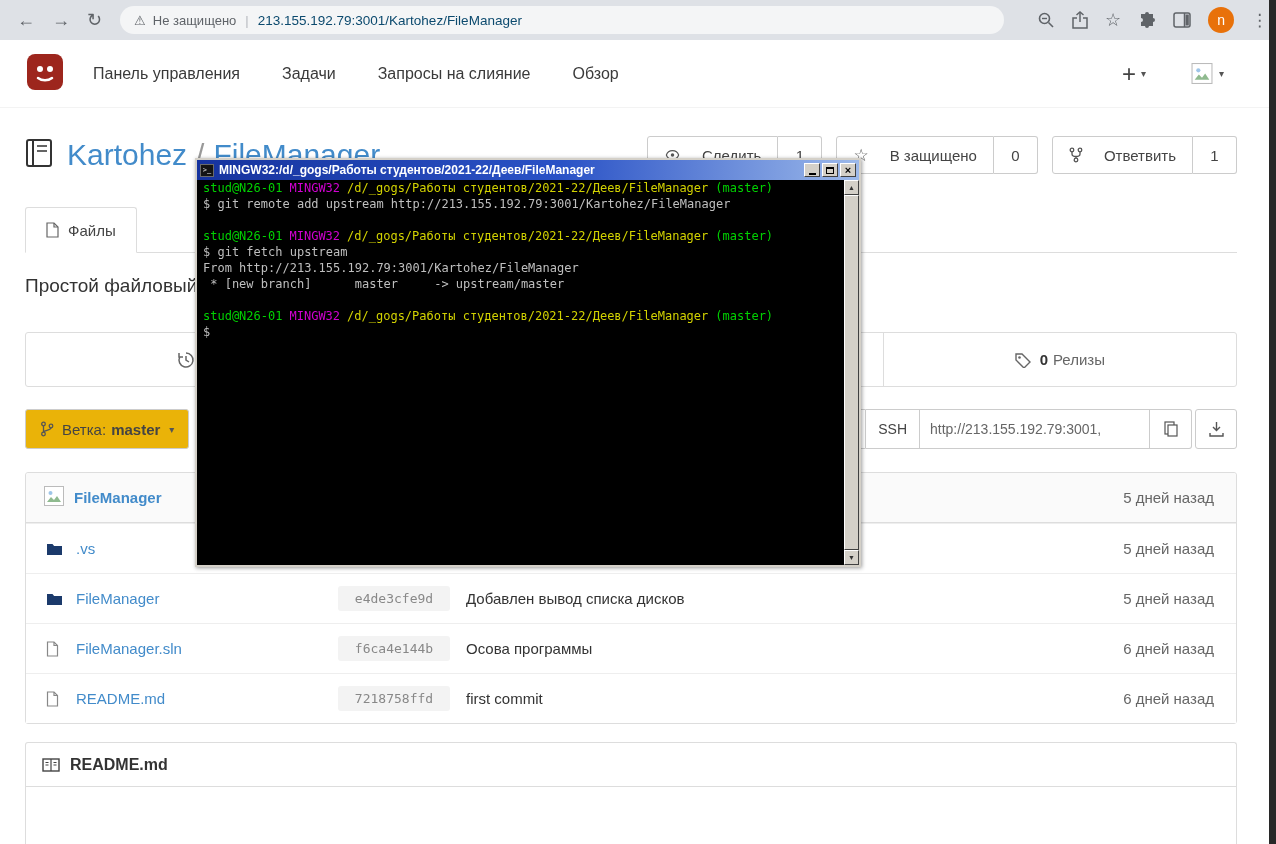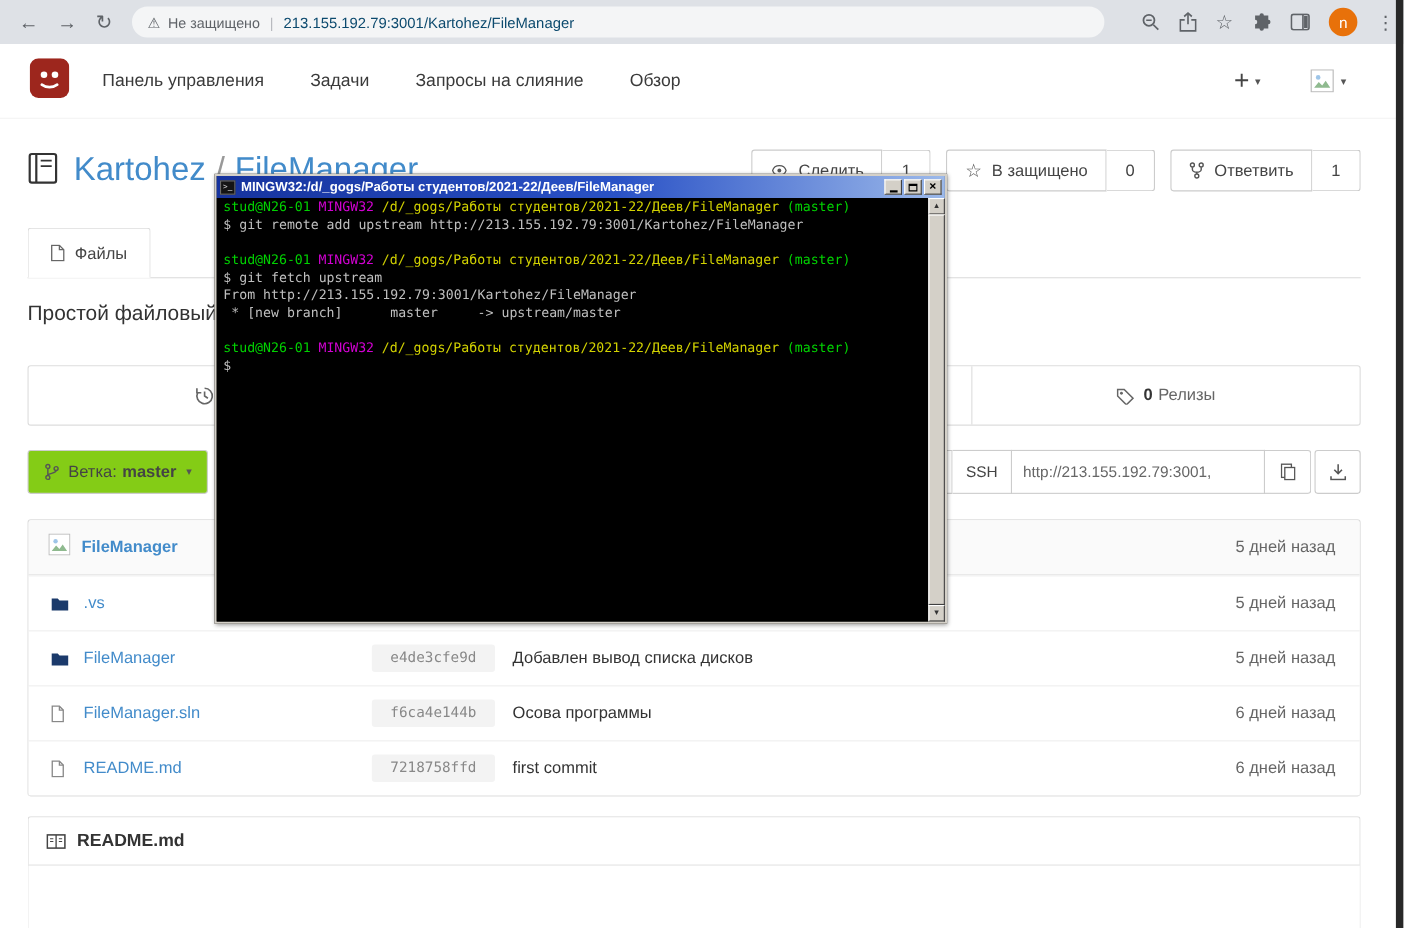--- a/index.html
+++ b/index.html
@@ -39,21 +39,21 @@
   .content { position:absolute; top:108px; left:25px; width:1212px; z-index:1; }
 
   .repo-head { display:flex; align-items:center; margin-top:26px; height:42px; }
   .repo-ic { margin-right:14px; }
   .repo-title { font-size:30px; color:#428bca; font-weight:400; }
   .repo-title .sep { color:#999; margin:0 9px; }
   .repo-title a { color:#428bca; text-decoration:none; cursor:pointer; }
   .actions { margin-left:auto; display:flex; }
   .act-group { display:flex; margin-left:14px; }
   .act-btn { height:38px; display:flex; align-items:center; padding:14px 16px; border:1px solid #ccc;
-    border-radius:3px 0 0 3px; background:#fff; color:#444; font-size:15px; cursor:pointer; }
+    border-radius:3px 0 0 3px; background:#fff; color:#444; font-size:15px; cursor:pointer;gap:12px; }
   .act-btn svg, .act-btn .star-g { margin-right:9px; }
   .star-g { font-size:17px; color:#555; line-height:1; }
   .act-count { height:38px; min-width:44px; padding:0 12px; display:flex; align-items:center;
     justify-content:center; border:1px solid #ccc; border-left:none; border-radius:0 3px 3px 0;
     font-size:15px; color:#444; background:#fff; cursor:pointer; }
 
   .tabs { margin-top:30px; border-bottom:1px solid #ddd; height:47px; display:flex; }
   .tab { position:relative; top:1px; height:46px; display:flex; align-items:center; padding:0 20px;
     background:#fff; border:1px solid #ddd; border-bottom:1px solid #fff; border-radius:3px 3px 0 0;
     font-size:15px; color:#444; cursor:pointer; }
@@ -63,21 +63,21 @@
 
   .stats { margin-top:35px; height:55px; border:1px solid #ddd; border-radius:3px; display:flex; }
   .stat { flex:1; display:flex; align-items:center; justify-content:center; font-size:15px;
     color:#666; border-left:1px solid #ddd; cursor:pointer; }
   .stat:first-child { border-left:none; justify-content:flex-start; padding-left:151px; }
   .stat b { color:#333; margin:0 5px 0 9px; }
   .stat .lbl { color:#666; }
 
   .branch-row { margin-top:21px; display:flex; align-items:center; height:42px; }
   .branch-btn { height:40px; display:flex; align-items:center; padding:0 14px; border:1px solid #ccc;
-    border-radius:3px; background:#84cc16; font-size:15px; color:#444; cursor:pointer; }
+    border-radius:3px; background:#eab308; font-size:15px; color:#444; cursor:pointer; }
   .branch-btn svg { margin-right:8px; }
   .branch-btn b { margin-left:5px; }
   .branch-btn .caret { margin-left:9px; }
   .clone-group { margin-left:auto; display:flex; align-items:center; }
   .proto { height:40px; padding:0 12px; border:1px solid #ccc; background:#fff; font-size:14px;
     color:#444; display:flex; align-items:center; cursor:pointer; }
   .proto.http { border-radius:3px 0 0 3px; }
   .proto.ssh { border-left:none; }
   .clone-input { height:40px; width:230px; border:1px solid #ccc; border-left:none; padding:18px 10px;
     font-size:14px; color:#666; background:#fff; outline:none; font-family:"Liberation Sans",sans-serif; }

